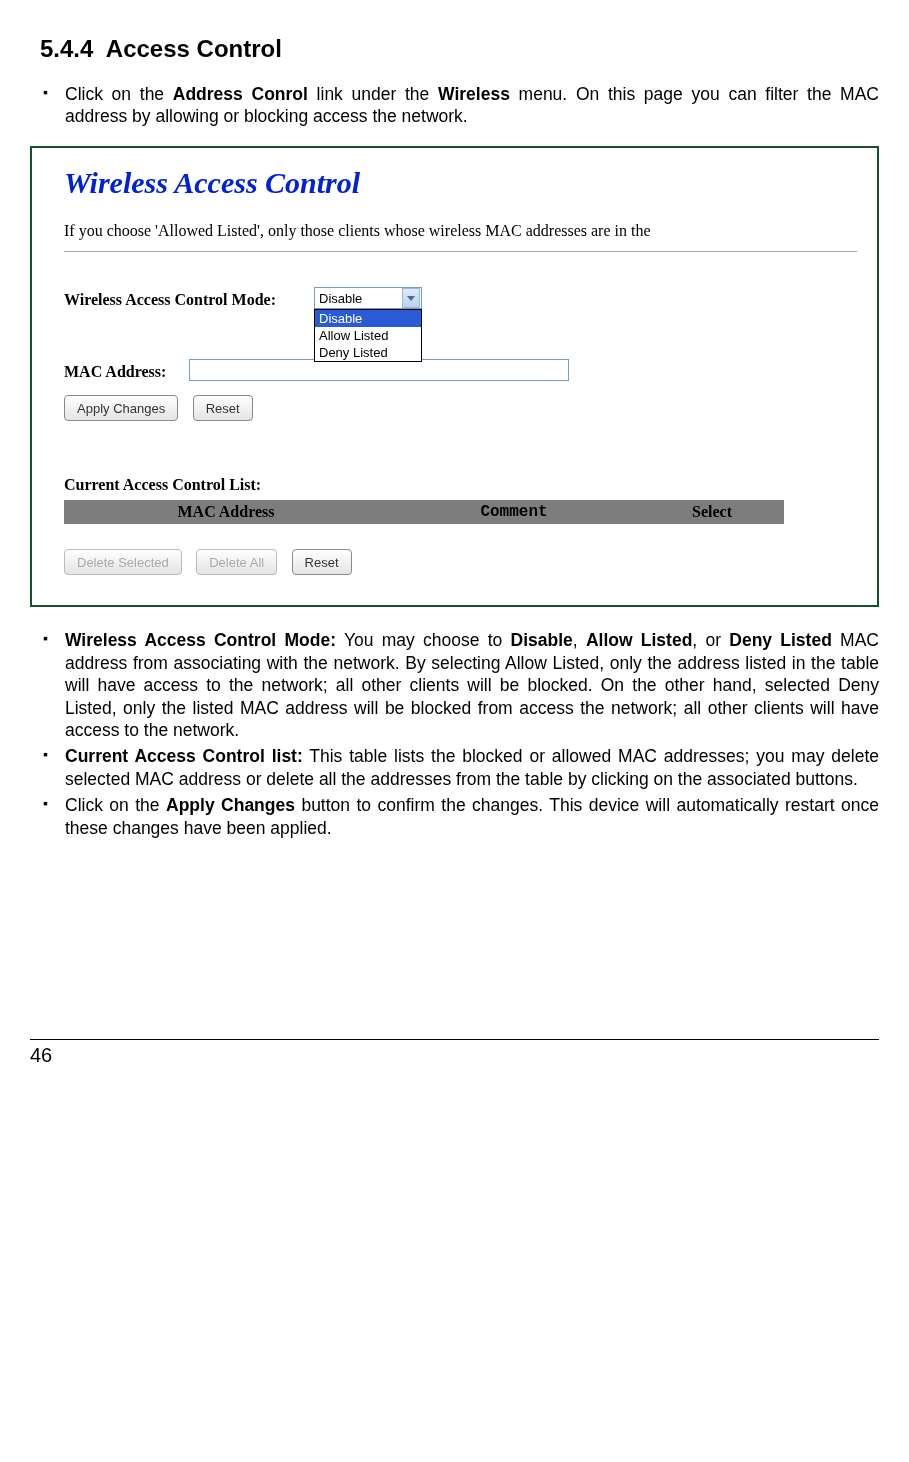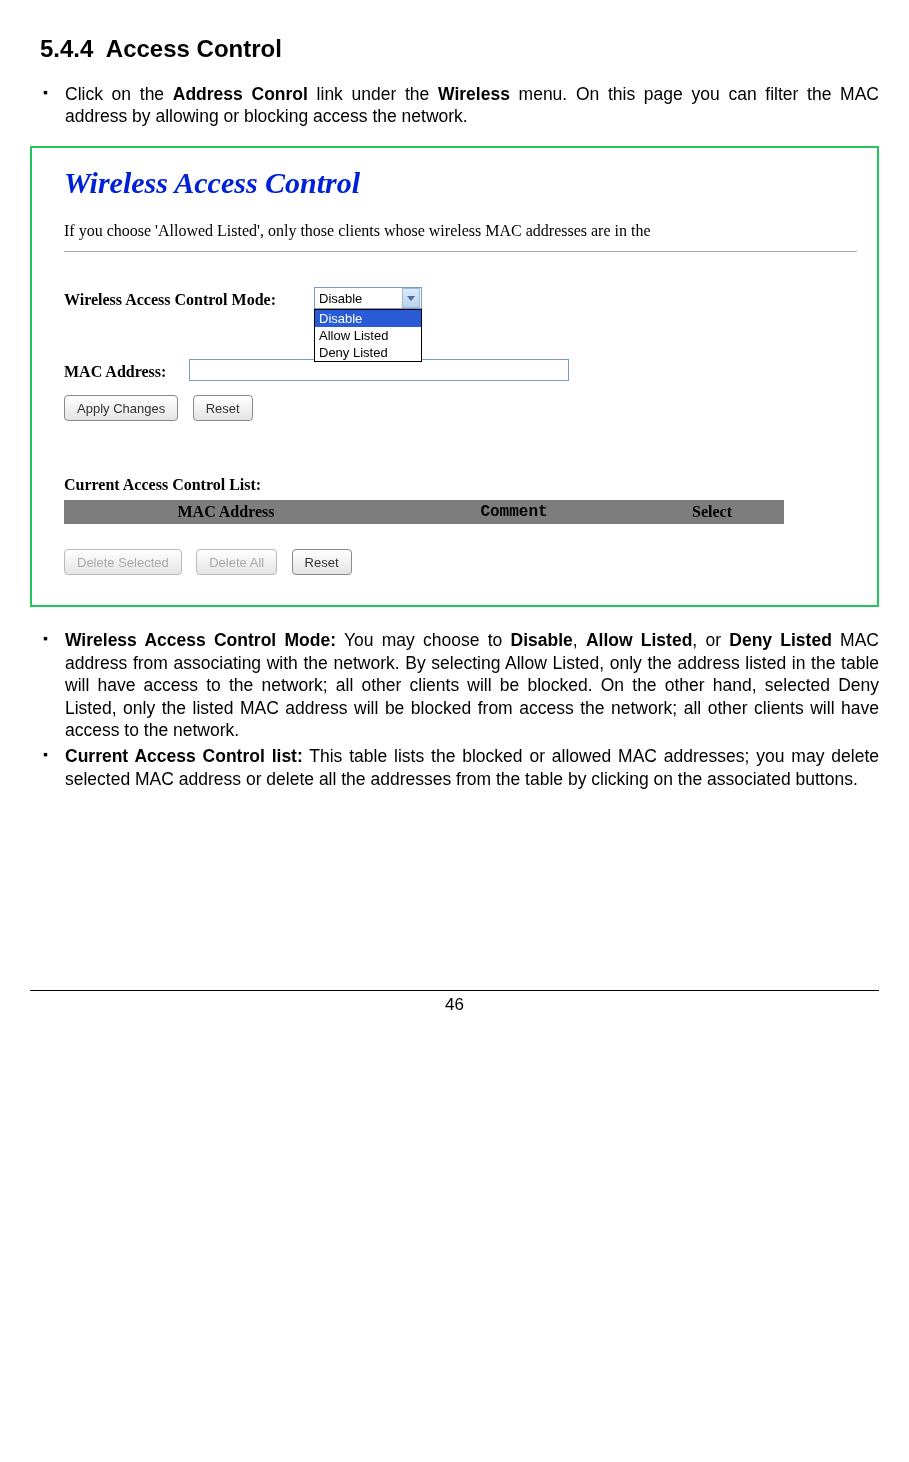--- a/index.html
+++ b/index.html
@@ -39,21 +39,21 @@
     margin-bottom: 4px;
   }
   ul.bullet > li::before {
     content: "▪";
     position: absolute;
     left: -22px;
     top: 1px;
     font-size: 14px;
   }
   .screenshot-box {
-    border: 2px solid #22c55e;
+    border: 2px solid #14532d;
     margin: 18px 0 22px 0;
     padding: 18px 20px 30px 32px;
     box-sizing: border-box;
   }
   .wac-title {
     font-family: "Times New Roman", Times, serif;
     font-style: italic;
     font-weight: bold;
     color: #0021d6;
     font-size: 30px;
@@ -181,22 +181,22 @@
     border: 0;
   }
   .acl-table th:nth-child(1){ width: 45%; }
   .acl-table th:nth-child(2){ width: 35%; font-family: Liberation Mono, monospace; }
   .acl-table th:nth-child(3){ width: 20%; }
   .lower-btns { margin-top: 25px; }
   .footer-wrap {
     border-top: 1px solid #000;
     margin-top: 200px;
     padding-top: 4px;
-    text-align: center;
-    font-size: 17px;
+    text-align: left;
+    font-size: 20px;
   }
   b { font-weight: bold; }
 </style>
 </head>
 <body>
 
 <div class="page">
 
 
   <div class="section-heading">
@@ -260,19 +260,22 @@
     </div>
   </div>
 
   <ul class="bullet">
     <li>
       <b>Wireless Access Control Mode:</b><span> You may choose to </span><b>Disable</b><span>, </span><b>Allow Listed</b><span>, or </span><b>Deny Listed</b><span> MAC address from associating with the network. By selecting Allow Listed, only the address listed in the table will have access to the network; all other clients will be blocked. On the other hand, selected Deny Listed, only the listed MAC address will be blocked from access the network; all other clients will have access to the network.</span>
     </li>
     <li>
       <b>Current Access Control list:</b><span> This table lists the blocked or allowed MAC addresses; you may delete selected MAC address or delete all the addresses from the table by clicking on the associated buttons.</span>
     </li>
+    <li>
+      <span>Click on the </span><b>Apply Changes</b><span> button to confirm the changes. This device will automatically restart once these changes have been applied.</span>
+    </li>
   </ul>
 
   <div class="footer-wrap">
     <span>46</span>
   </div>
 
 </div>
 
 </body></html>

